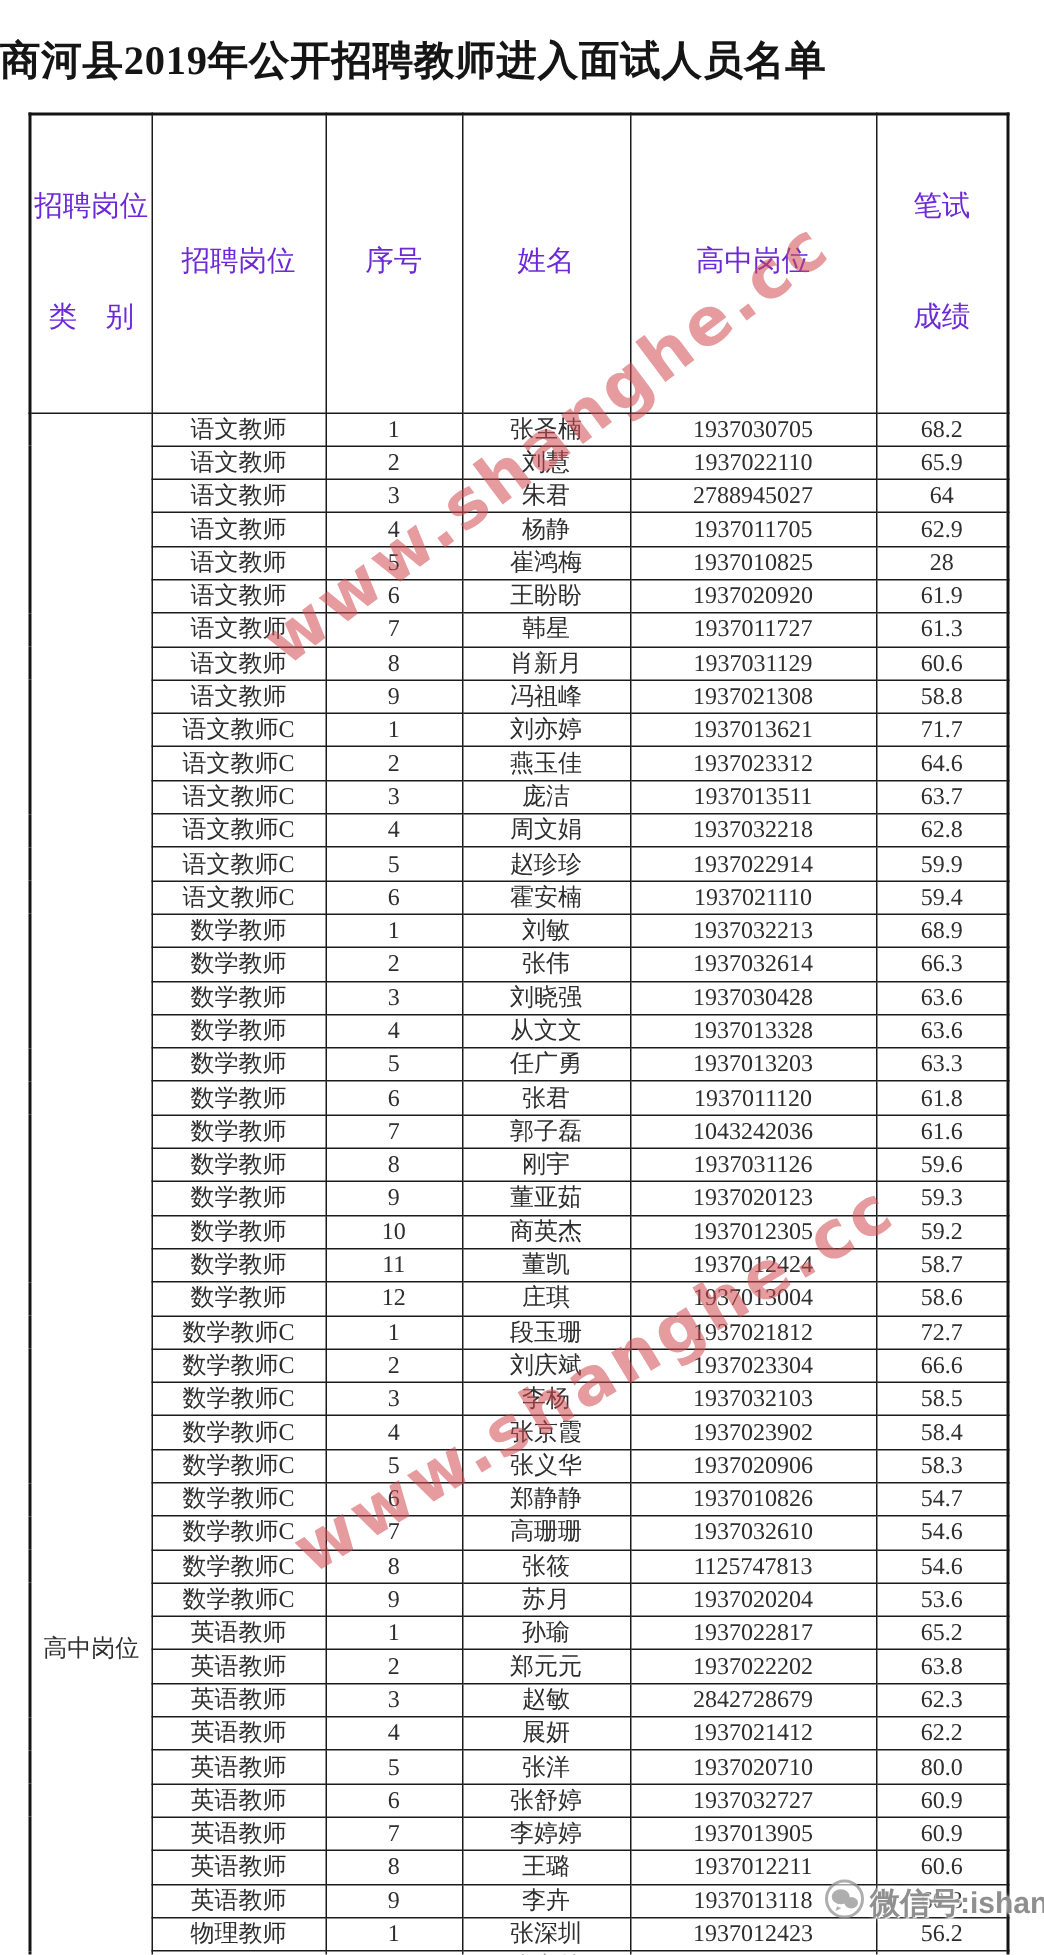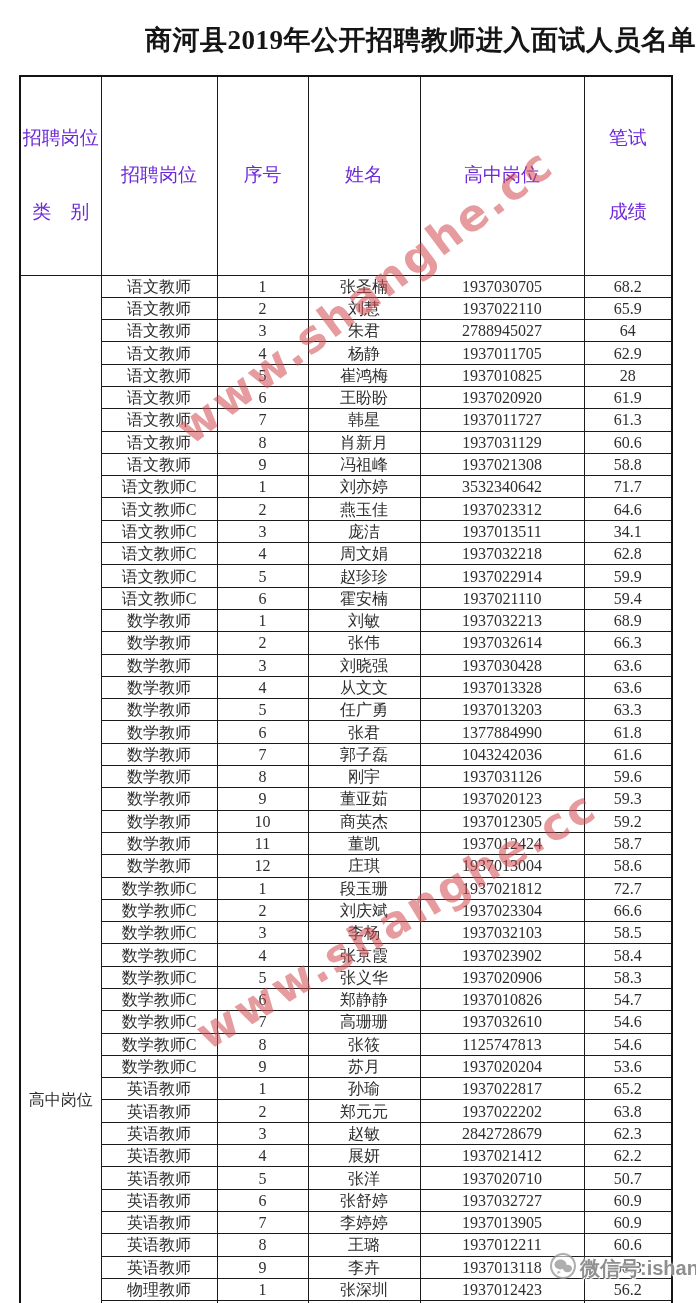--- a/index.html
+++ b/index.html
@@ -2,21 +2,21 @@
 <html><head>
 <meta charset="utf-8">
 <style>
   html,body { margin:0; padding:0; background:#ffffff; }
   body {
     width:696px; height:1303px; position:relative; overflow:hidden;
     font-family:"Liberation Serif","DejaVu Serif",serif; color:#262626;
   }
   .page { position:absolute; inset:0; background:#fff; }
   .doc-title {
-    position:absolute; top:22px; left:0; width:696px; text-align:right;
+    position:absolute; top:22px; left:0; width:696px; text-align:left;
     font-size:27px; font-weight:bold; color:#151515; letter-spacing:0.5px;
     white-space:nowrap;
   }
   table.roster {
     position:absolute; left:19px; top:75px; width:652px;
     border-collapse:collapse; table-layout:fixed;
     border:2.5px solid #141414;
   }
   .roster th, .roster td {
     border:1.5px solid #1b1b1b; text-align:center; vertical-align:middle;
@@ -144,36 +144,36 @@
           <td>语文教师</td>
           <td>9</td>
           <td>冯祖峰</td>
           <td>1937021308</td>
           <td>58.8</td>
         </tr>
         <tr>
           <td>语文教师C</td>
           <td>1</td>
           <td>刘亦婷</td>
-          <td>3532340642</td>
+          <td>1937013621</td>
           <td>71.7</td>
         </tr>
         <tr>
           <td>语文教师C</td>
           <td>2</td>
           <td>燕玉佳</td>
           <td>1937023312</td>
           <td>64.6</td>
         </tr>
         <tr>
           <td>语文教师C</td>
           <td>3</td>
           <td>庞洁</td>
           <td>1937013511</td>
-          <td>34.1</td>
+          <td>63.7</td>
         </tr>
         <tr>
           <td>语文教师C</td>
           <td>4</td>
           <td>周文娟</td>
           <td>1937032218</td>
           <td>62.8</td>
         </tr>
         <tr>
           <td>语文教师C</td>
@@ -221,21 +221,21 @@
           <td>数学教师</td>
           <td>5</td>
           <td>任广勇</td>
           <td>1937013203</td>
           <td>63.3</td>
         </tr>
         <tr>
           <td>数学教师</td>
           <td>6</td>
           <td>张君</td>
-          <td>1377884990</td>
+          <td>1937011120</td>
           <td>61.8</td>
         </tr>
         <tr>
           <td>数学教师</td>
           <td>7</td>
           <td>郭子磊</td>
           <td>1043242036</td>
           <td>61.6</td>
         </tr>
         <tr>
@@ -362,21 +362,21 @@
           <td>4</td>
           <td>展妍</td>
           <td>1937021412</td>
           <td>62.2</td>
         </tr>
         <tr>
           <td>英语教师</td>
           <td>5</td>
           <td>张洋</td>
           <td>1937020710</td>
-          <td>50.7</td>
+          <td>80.0</td>
         </tr>
         <tr>
           <td>英语教师</td>
           <td>6</td>
           <td>张舒婷</td>
           <td>1937032727</td>
           <td>60.9</td>
         </tr>
         <tr>
           <td>英语教师</td>

